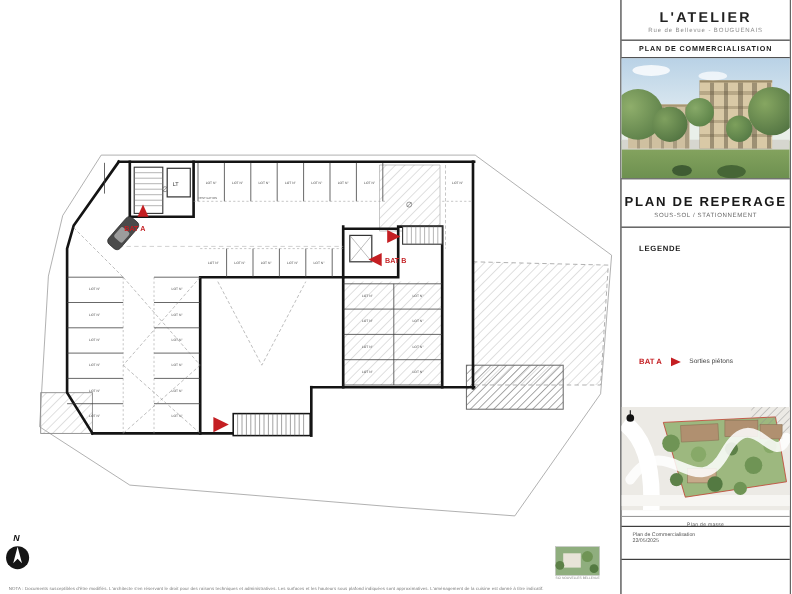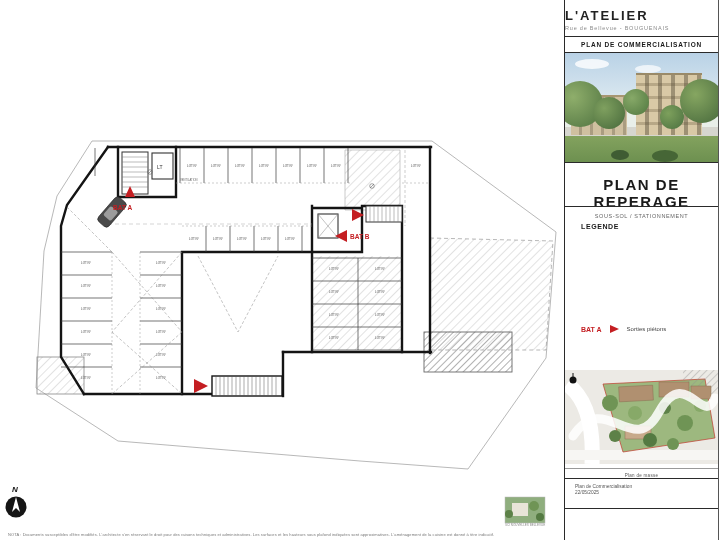--- a/index.html
+++ b/index.html
@@ -12,39 +12,39 @@
   .tiny-label{font-size:2.7px;fill:#666;font-family:"Liberation Sans",sans-serif;}
   .red-label{font-size:6.5px;font-weight:bold;fill:#c41e22;font-family:"Liberation Sans",sans-serif;}
   .elev-label{font-size:5px;fill:#333;font-family:"Liberation Sans",sans-serif;}
   .north-label{font-size:8px;font-style:italic;font-weight:bold;fill:#111;}
   .nota{position:absolute;left:8px;bottom:3px;width:600px;font-size:4px;color:#777;
         letter-spacing:.1px;white-space:nowrap;overflow:hidden;}
   .logo-caption{position:absolute;left:505px;top:524px;width:55px;font-size:3px;color:#8a8a8a;line-height:3.5px;}
   
   .panel{position:absolute;left:564px;top:0;width:155px;height:540px;background:#fff;
          border-left:1.5px solid #2a2a2a;border-right:1px solid #555;box-sizing:border-box;}
-  .p-header{height:36px;text-align:left;padding-top:8px;box-sizing:border-box;}
+  .p-header{height:36px;text-align:center;padding-top:8px;box-sizing:border-box;}
   .p-title{font-size:13px;font-weight:bold;letter-spacing:2px;color:#222;}
   .p-addr{font-size:5.5px;color:#8a8a8a;letter-spacing:.8px;margin-top:2px;}
   .p-docbar{height:17px;line-height:16px;text-align:center;font-size:6.5px;font-weight:bold;
             letter-spacing:.8px;border-top:1px solid #2a2a2a;border-bottom:1px solid #2a2a2a;box-sizing:border-box;}
   .p-render{position:relative;height:109px;overflow:hidden;
             background:linear-gradient(#b9d2e6 0%,#d8e6ef 40%,#e9efe9 56%);}
   .rc{position:absolute;border-radius:50%;}
   .r-grass{position:absolute;left:0;right:0;bottom:0;height:34px;background:linear-gradient(#8aa862,#6d9050);}
   .r-road{position:absolute;left:0;right:0;bottom:26px;height:9px;background:#d6d6cf;}
   .r-bld-main{position:absolute;right:16px;top:20px;width:66px;height:60px;background:
       repeating-linear-gradient(90deg,transparent 0 9px,rgba(85,75,55,.45) 9px 13px),
       repeating-linear-gradient(0deg,transparent 0 10px,rgba(120,105,75,.35) 10px 13px),#d9c9a6;
       border-top:2px solid #9a8a68;}
   .r-bld-left{position:absolute;left:6px;top:42px;width:56px;height:38px;background:
       repeating-linear-gradient(90deg,transparent 0 8px,rgba(100,90,70,.35) 8px 11px),#cfc0a0;
       border-top:2px solid #a79672;}
   .p-plantitle{height:44px;border-top:1px solid #2a2a2a;text-align:center;padding-top:13px;box-sizing:border-box;}
-  .p-plantitle-main{font-size:15px;font-weight:bold;letter-spacing:1.5px;}
+  .p-plantitle-main{font-size:12px;font-weight:bold;letter-spacing:1.5px;}
   .p-plantitle-sub{font-size:5.5px;color:#666;letter-spacing:.6px;margin-top:3px;}
   .p-legend{position:relative;height:164px;border-top:1px solid #2a2a2a;box-sizing:border-box;}
   .p-legend-head{position:absolute;left:16px;top:16px;font-size:7px;font-weight:bold;letter-spacing:.6px;}
   .legend-entry{position:absolute;left:16px;top:118px;display:flex;align-items:center;gap:8px;}
   .legend-bat{font-size:7px;font-weight:bold;color:#c41e22;}
   .legend-arrow{width:0;height:0;border-top:4px solid transparent;border-bottom:4px solid transparent;
                 border-left:9px solid #c41e22;}
   .legend-desc{font-size:6px;color:#444;}
   .p-map{position:relative;height:108px;}
   .p-map-caption{height:14px;line-height:13px;text-align:center;font-size:4.5px;color:#555;

